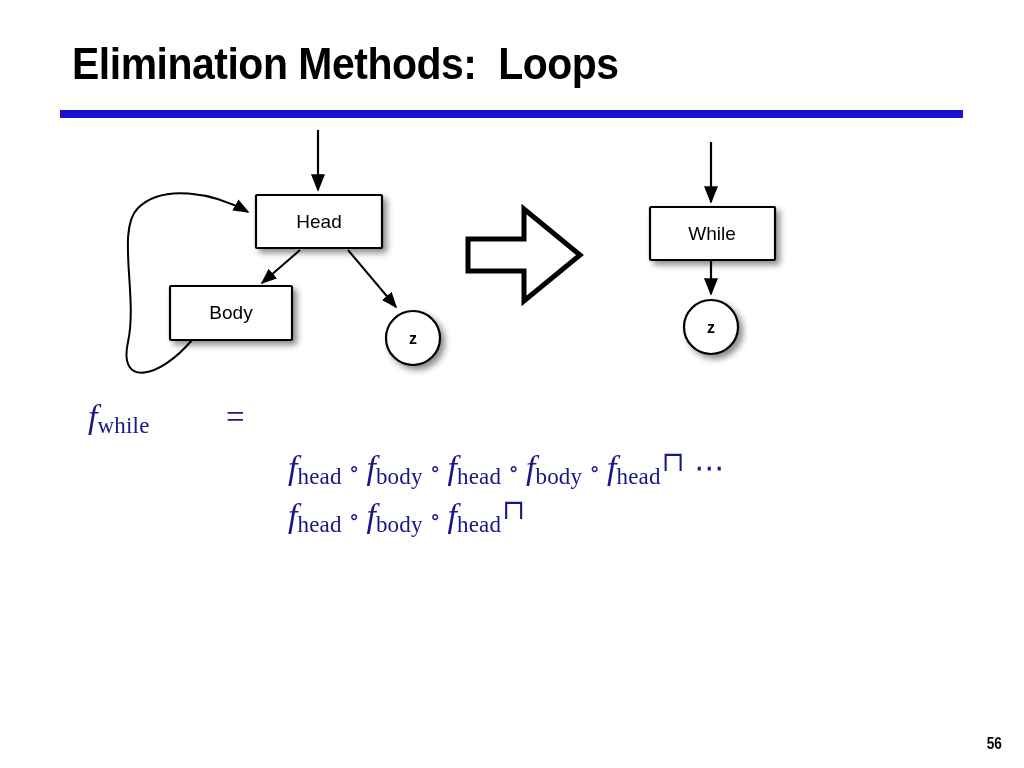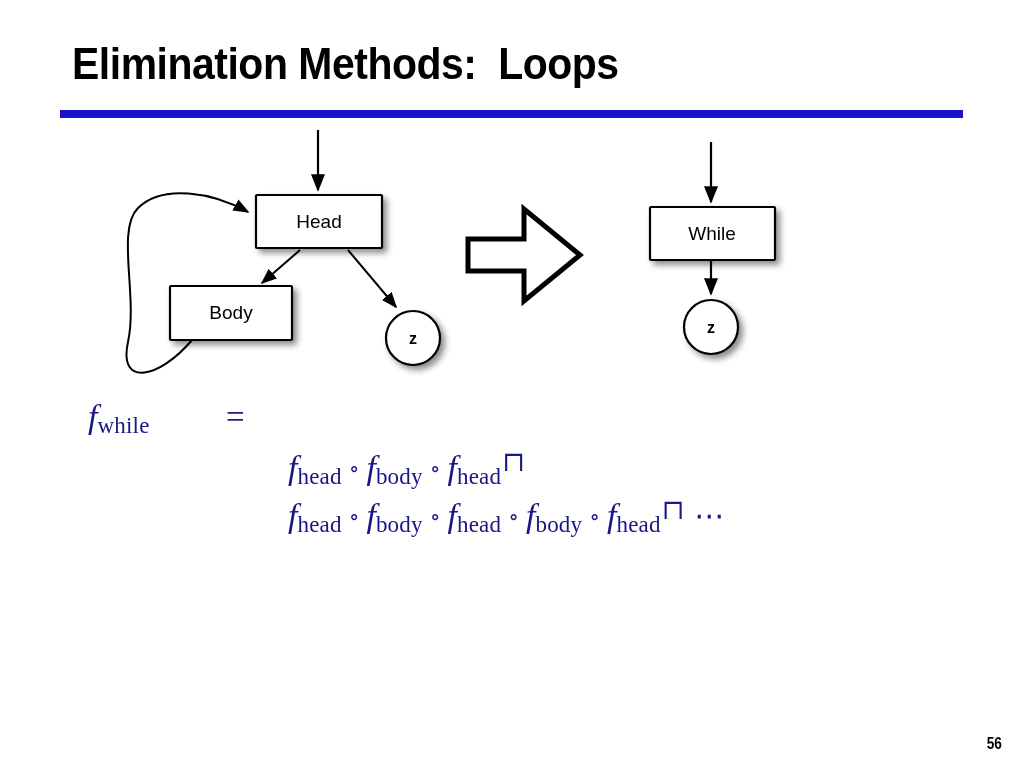--- a/index.html
+++ b/index.html
@@ -221,36 +221,36 @@
   <div class="formula-row">
     <span class="f-lhs"></span>
     <span class="f-eq"></span>
     <span class="f-rhs">
       <span class="fn">
         <span class="fsym">f</span><span class="fsub">head</span>
       </span><span class="op-ring">∘</span><span class="fn">
         <span class="fsym">f</span><span class="fsub">body</span>
       </span><span class="op-ring">∘</span><span class="fn">
         <span class="fsym">f</span><span class="fsub">head</span>
-      </span><span class="op-meet">⊓</span>
+      </span><span class="op-ring">∘</span><span class="fn">
+        <span class="fsym">f</span><span class="fsub">body</span>
+      </span><span class="op-ring">∘</span><span class="fn">
+        <span class="fsym">f</span><span class="fsub">head</span>
+      </span><span class="op-meet">⊓</span><span class="op-dots">⋯</span>
     </span>
   </div>
 
   <div class="formula-row">
     <span class="f-lhs"></span>
     <span class="f-eq"></span>
     <span class="f-rhs">
       <span class="fn">
         <span class="fsym">f</span><span class="fsub">head</span>
       </span><span class="op-ring">∘</span><span class="fn">
         <span class="fsym">f</span><span class="fsub">body</span>
       </span><span class="op-ring">∘</span><span class="fn">
         <span class="fsym">f</span><span class="fsub">head</span>
-      </span><span class="op-ring">∘</span><span class="fn">
-        <span class="fsym">f</span><span class="fsub">body</span>
-      </span><span class="op-ring">∘</span><span class="fn">
-        <span class="fsym">f</span><span class="fsub">head</span>
-      </span><span class="op-meet">⊓</span><span class="op-dots">⋯</span>
+      </span><span class="op-meet">⊓</span>
     </span>
   </div>
 </div>
 
 <div id="page-number">56</div>
 
 </body></html>

